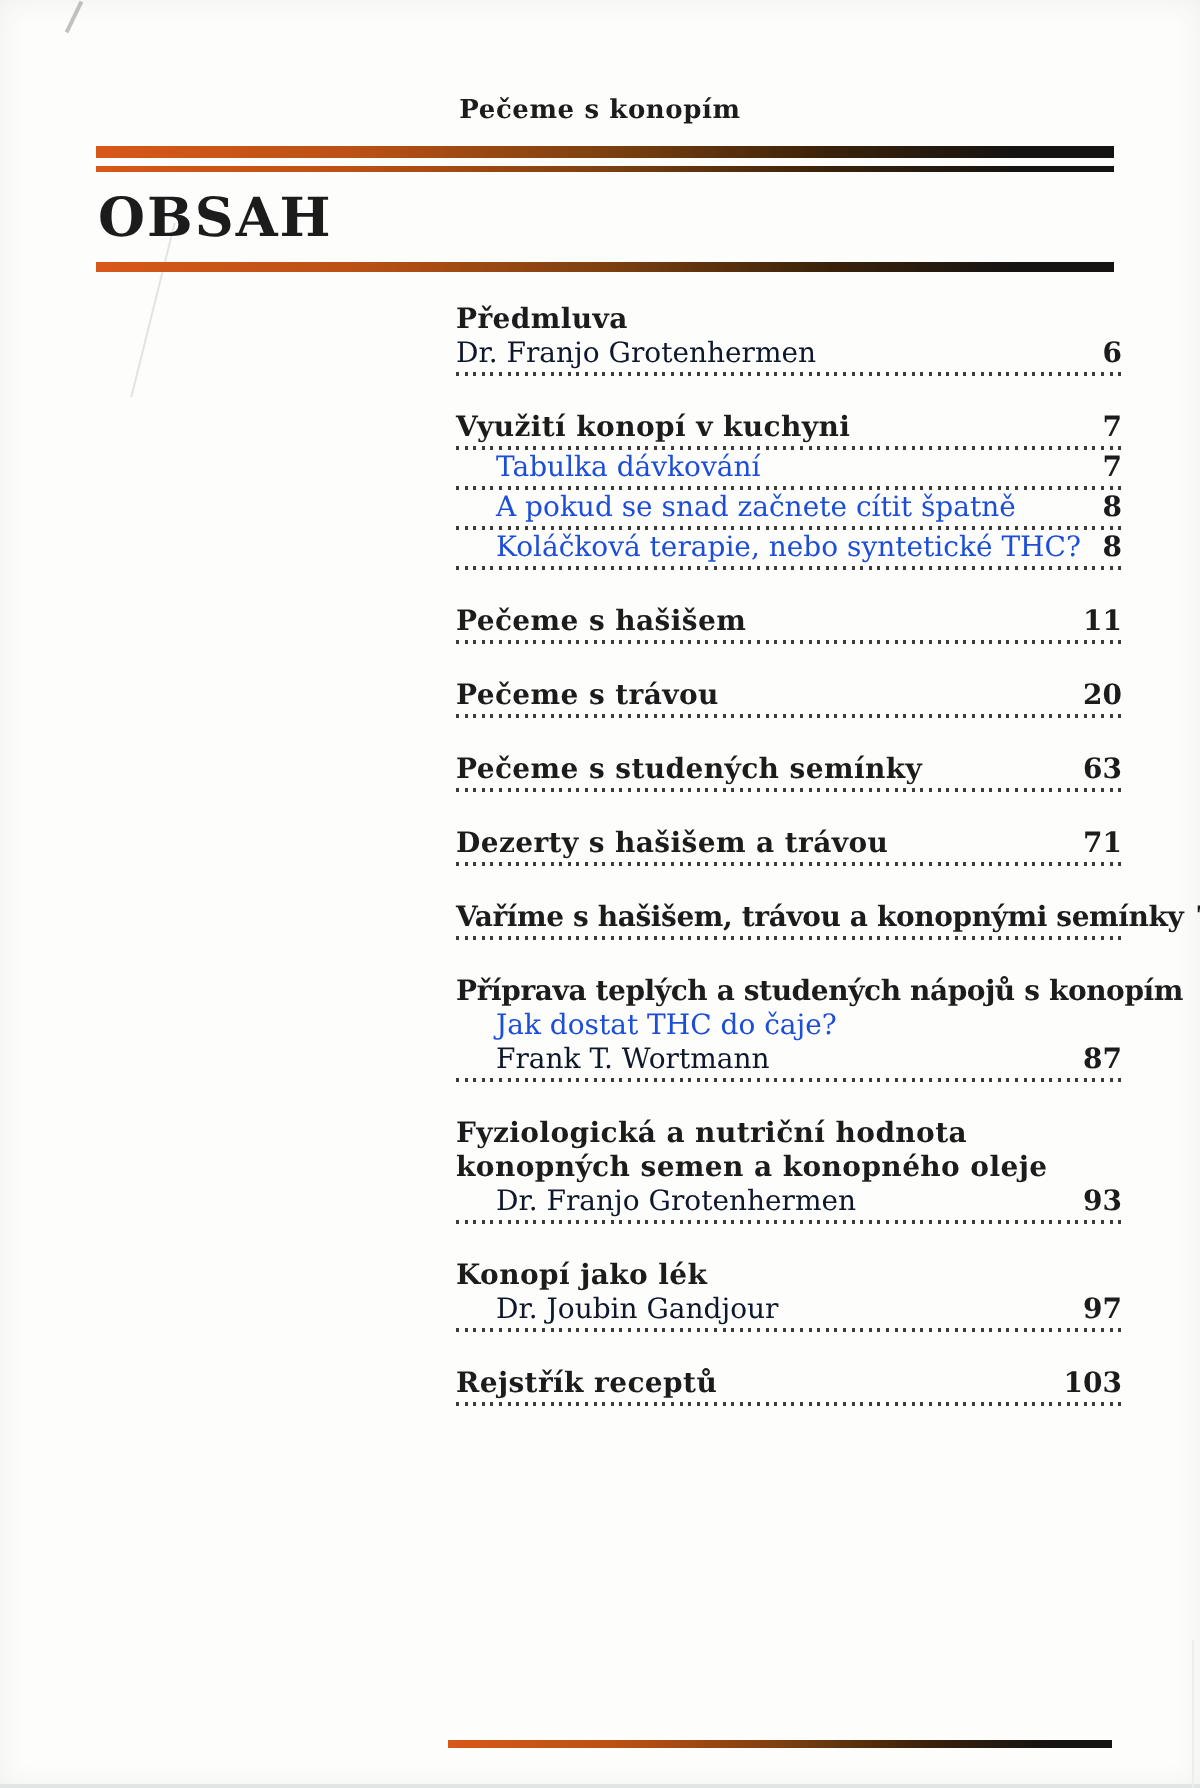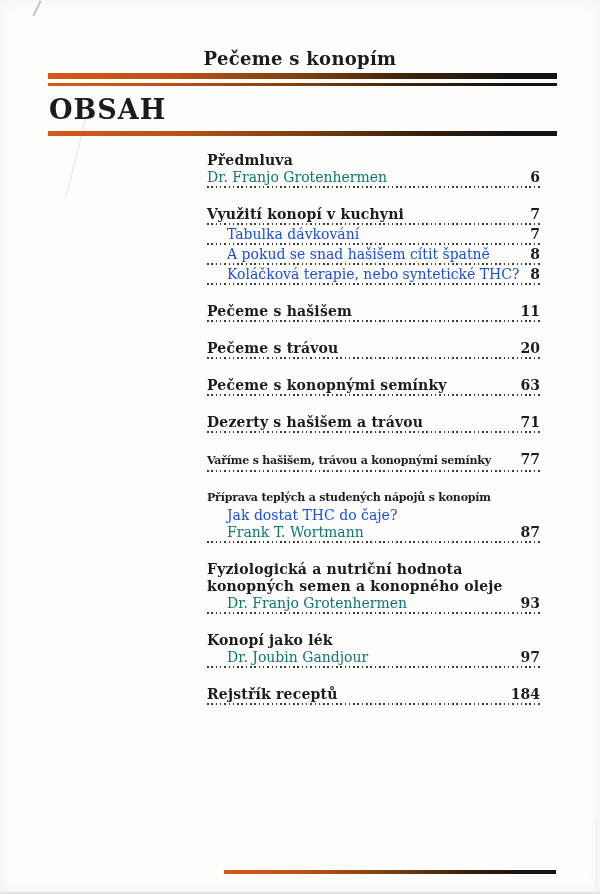--- a/index.html
+++ b/index.html
@@ -23,53 +23,53 @@
   .rule-top-thick  { left: 48px;  width: 509px; top: 73px;  height: 6px; }
   .rule-top-thin   { left: 48px;  width: 509px; top: 83px;  height: 3px; }
   .rule-title      { left: 48px;  width: 509px; top: 131px; height: 5px; }
   .rule-bottom     { left: 224px; width: 332px; top: 870px; height: 4px; }
 
   .running-header {
     position: absolute;
     top: 48px; left: 0; width: 600px;
     text-align: center;
     font-weight: bold;
-    font-size: 18px;
+    font-size: 13px;
     letter-spacing: 0.3px;
   }
   .page-title {
     position: absolute;
     left: 49px; top: 94px;
     font-size: 27px;
     font-weight: bold;
     letter-spacing: 1px;
     text-align: right;
   }
 
   .toc {
     position: absolute;
-    left: 207px; top: 152px;
+    left: 228px; top: 152px;
     width: 333px;
   }
   .toc-section { margin-bottom: 18px; }
   .toc-row { margin-bottom: 1px; }
   .row-line {
     display: flex;
     justify-content: space-between;
     align-items: baseline;
     font-size: 14px;
     line-height: 16px;
     gap: 6px;
   }
   .label { white-space: nowrap; }
   .label.bold   { font-weight: bold; color: #1c1c1c; letter-spacing: 0.2px; }
   .label.sub    { color: #1d4ed8; }
-  .label.author { color: #0f766e; }
+  .label.author { color: #0f172a; }
   .label.indent { padding-left: 20px; }
-  .label.tight  { font-size: 11px; letter-spacing: -0.2px; }
+  .label.tight  { font-size: 14px; letter-spacing: -0.2px; }
   .pagenum {
     font-weight: bold;
     color: #1c1c1c;
     flex: 0 0 auto;
   }
   .dots {
     height: 2px;
     margin-top: 1px;
     background-image: repeating-linear-gradient(to right,
       #3e3c3a 0px, #3e3c3a 1.5px, transparent 1.5px, transparent 4.3px);
@@ -141,21 +141,21 @@
         </div>
         <div class="toc-row">
           <div class="row-line">
             <span class="label sub indent">Tabulka dávkování</span>
             <span class="pagenum">7</span>
           </div>
           <div class="dots"></div>
         </div>
         <div class="toc-row">
           <div class="row-line">
-            <span class="label sub indent">A pokud se snad hašišem cítit špatně</span>
+            <span class="label sub indent">A pokud se snad začnete cítit špatně</span>
             <span class="pagenum">8</span>
           </div>
           <div class="dots"></div>
         </div>
         <div class="toc-row">
           <div class="row-line">
             <span class="label sub indent">Koláčková terapie, nebo syntetické THC?</span>
             <span class="pagenum">8</span>
           </div>
           <div class="dots"></div>
@@ -175,21 +175,21 @@
           <div class="row-line">
             <span class="label bold">Pečeme s trávou</span>
             <span class="pagenum">20</span>
           </div>
           <div class="dots"></div>
         </div>
       </div>
       <div class="toc-section">
         <div class="toc-row">
           <div class="row-line">
-            <span class="label bold">Pečeme s konopnými semínky</span>
+            <span class="label bold">Pečeme s studených semínky</span>
             <span class="pagenum">63</span>
           </div>
           <div class="dots"></div>
         </div>
       </div>
       <div class="toc-section">
         <div class="toc-row">
           <div class="row-line">
             <span class="label bold">Dezerty s hašišem a trávou</span>
             <span class="pagenum">71</span>
@@ -255,21 +255,21 @@
             <span class="label author indent">Dr. Joubin Gandjour</span>
             <span class="pagenum">97</span>
           </div>
           <div class="dots"></div>
         </div>
       </div>
       <div class="toc-section">
         <div class="toc-row">
           <div class="row-line">
             <span class="label bold">Rejstřík receptů</span>
-            <span class="pagenum">184</span>
+            <span class="pagenum">103</span>
           </div>
           <div class="dots"></div>
         </div>
       </div>
     </div>
 
   <div class="rule rule-bottom"></div>
 
   <span class="edge-bottom"></span>
   <span class="edge-right"></span>

